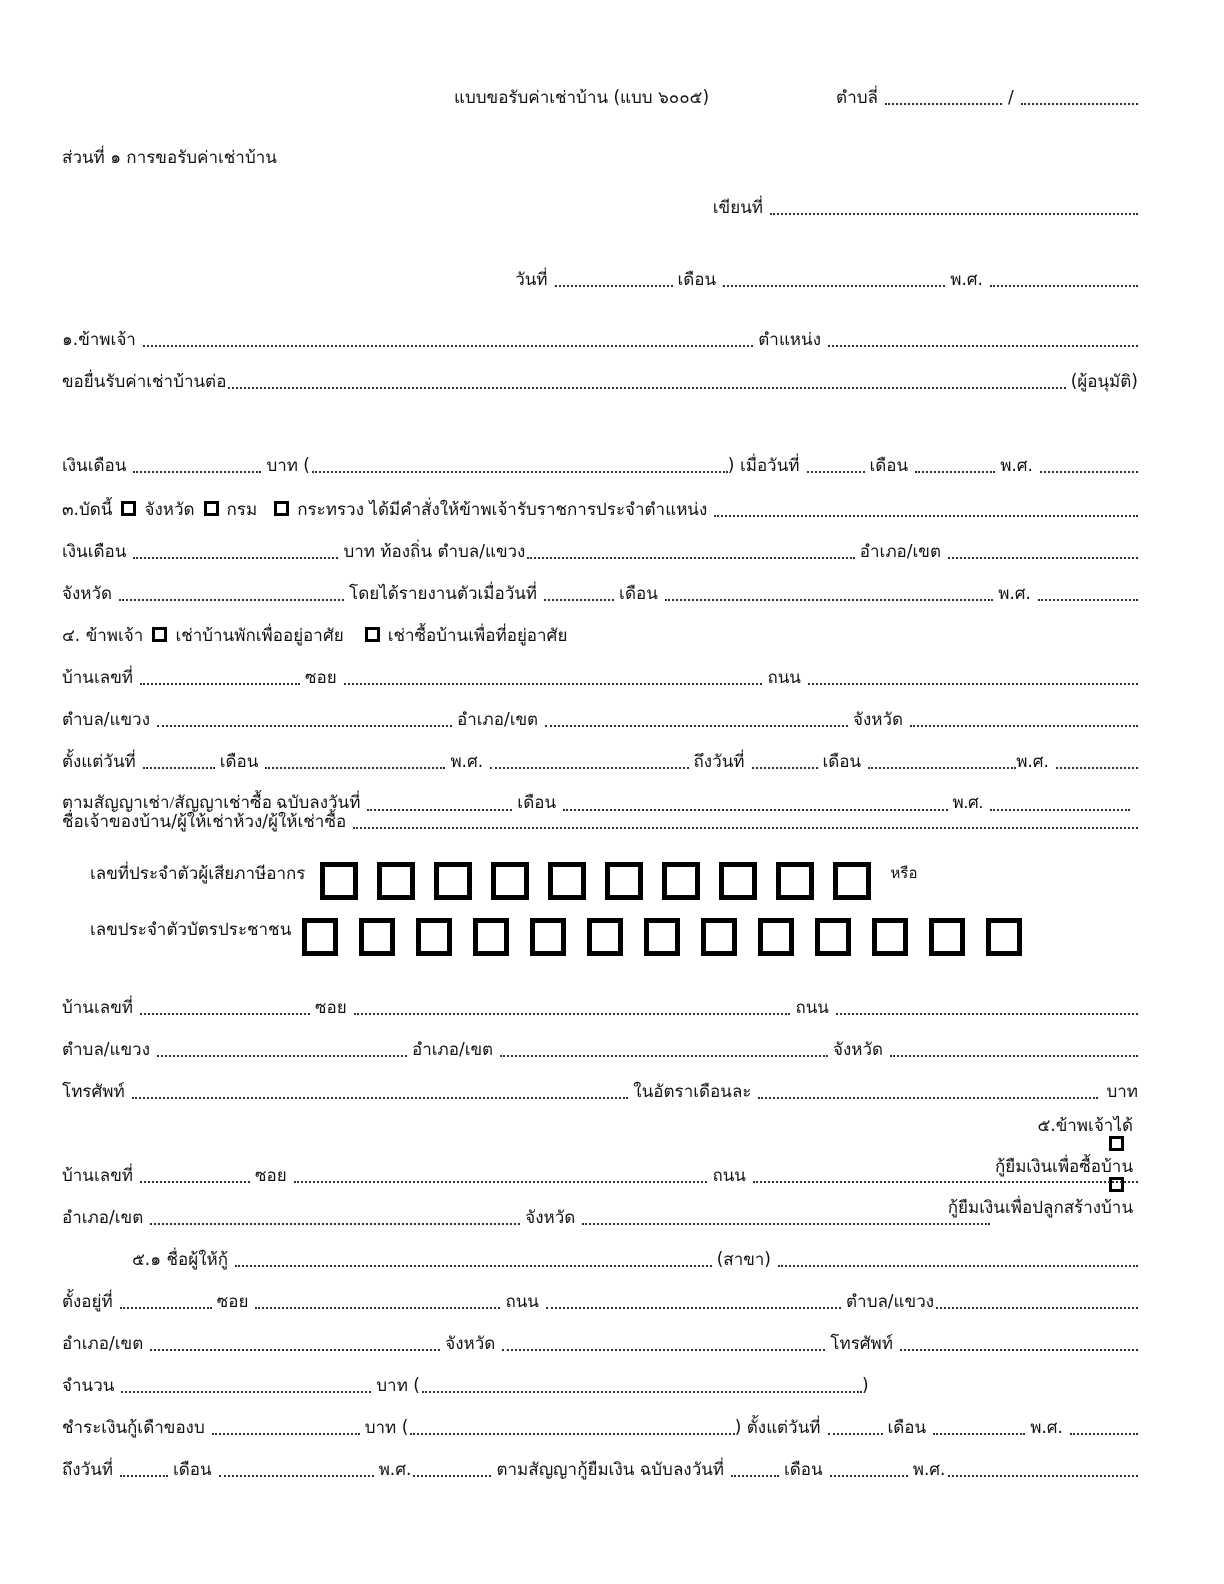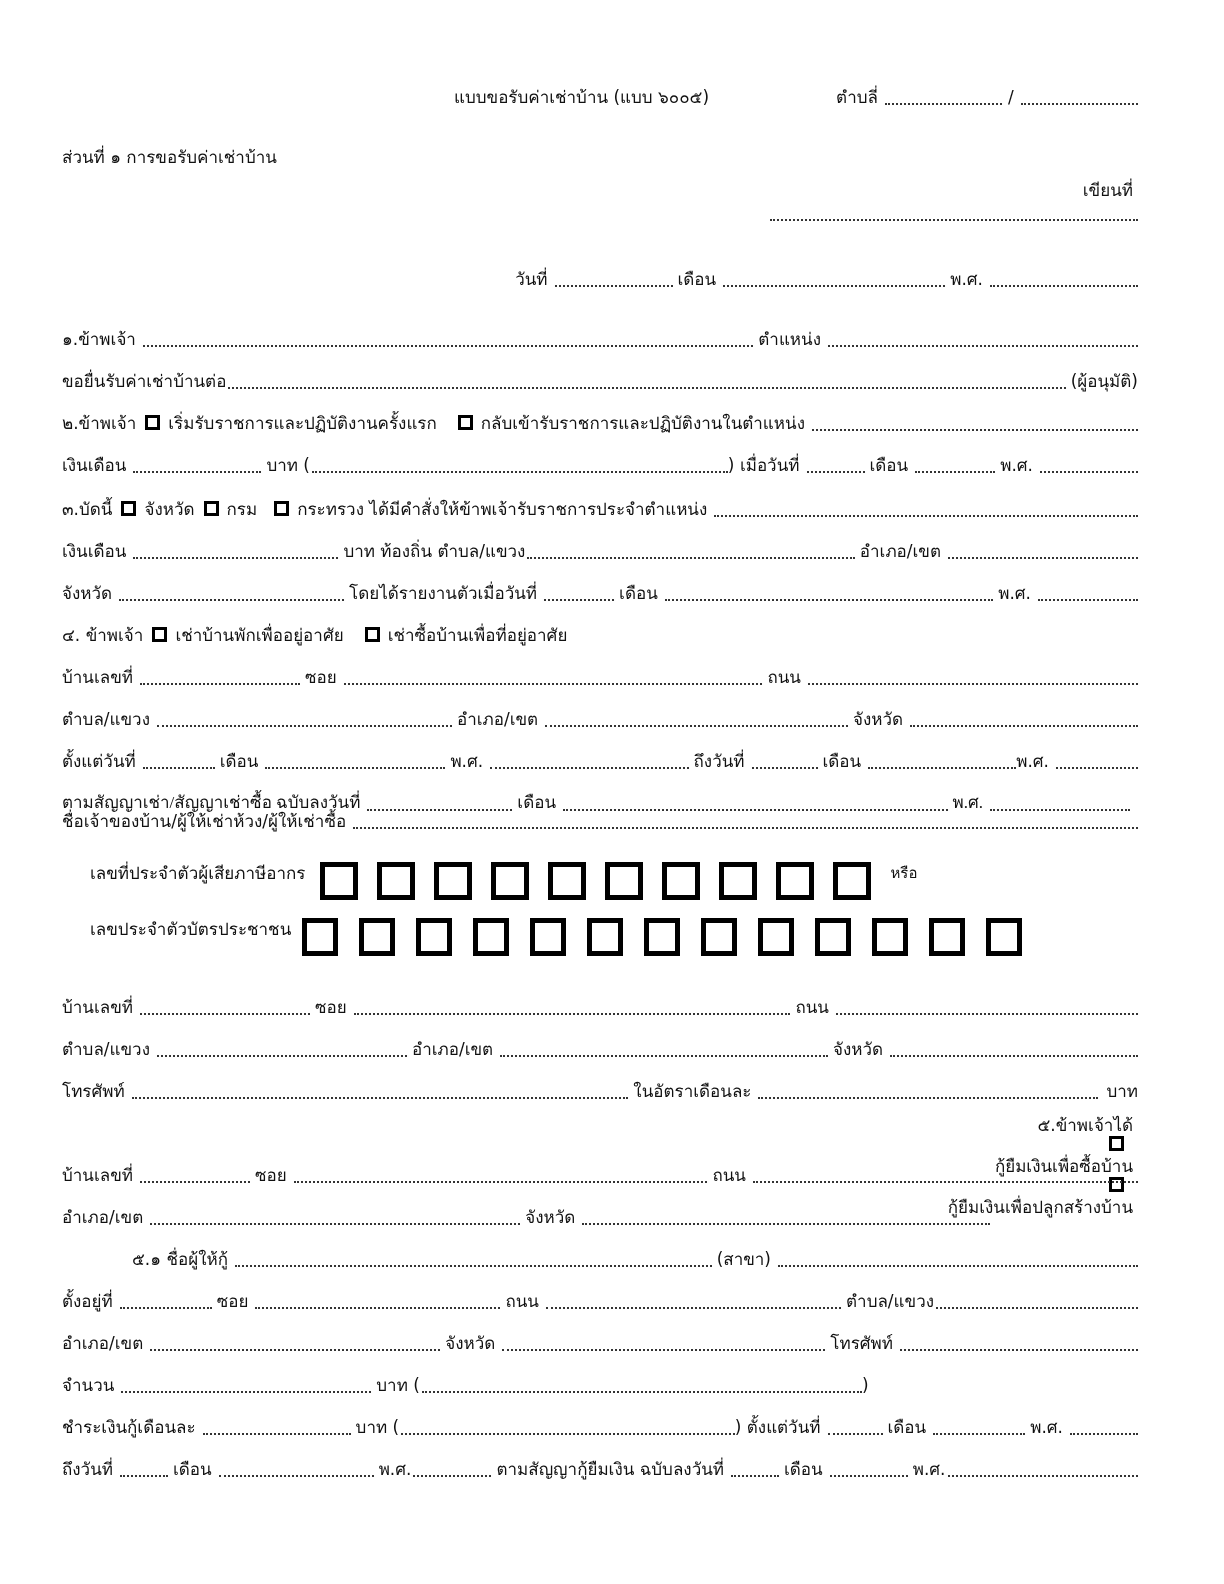--- a/index.html
+++ b/index.html
@@ -48,21 +48,21 @@
     <span class="lbl">ตำบลี่</span>
     <span class="fld" contenteditable="true" style=""></span>
     <span class="lbl" style="padding-left:6px;">/</span>
     <span class="fld" contenteditable="true" style=""></span>
   </div>
 
   <div class="row" style="top:138px;">
     <span class="lbl">ส่วนที่ ๑ การขอรับค่าเช่าบ้าน</span>
   </div>
 
-  <div class="row right" style="top:194px;flex-direction:column;">
+  <div class="row right" style="top:188px;">
     <span class="lbl">เขียนที่</span>
     <span class="fld fixed" style="width: 368px;" contenteditable="true"></span>
   </div>
 
   <div class="row right" style="top:260px;">
     <span class="lbl">วันที่</span>
     <span class="fld fixed" style="width: 118px;" contenteditable="true"></span>
     <span class="lbl">เดือน</span>
     <span class="fld fixed" style="width: 222px;" contenteditable="true"></span>
     <span class="lbl">พ.ศ.</span>
@@ -75,29 +75,20 @@
     <span class="lbl">ตำแหน่ง</span>
     <span class="fld fixed" style="width: 310px;" contenteditable="true"></span>
   </div>
 
   <div class="row" style="top:362px;">
     <span class="lbl" style="padding-right:0;">ขอยื่นรับค่าเช่าบ้านต่อ</span>
     <span class="fld" contenteditable="true" style=""></span>
     <span class="lbl" style="padding-right:0;">(ผู้อนุมัติ)</span>
   </div>
 
-  <div class="row" style="top:404px;">
-    <span class="lbl">๒.ข้าพเจ้า</span>
-    <span class="cb"></span>
-    <span class="lbl">เริ่มรับราชการและปฏิบัติงานครั้งแรก</span>
-    <span class="gap" style="width:12px;"></span>
-    <span class="cb"></span>
-    <span class="lbl">กลับเข้ารับราชการและปฏิบัติงานในตำแหน่ง</span>
-    <span class="fld" contenteditable="true" style=""></span>
-  </div>
 
   <div class="row" style="top:446px;">
     <span class="lbl">เงินเดือน</span>
     <span class="fld fixed" style="width: 128px;" contenteditable="true"></span>
     <span class="lbl" style="padding-right:0;">บาท (</span>
     <span class="fld" contenteditable="true" style=""></span>
     <span class="lbl" style="padding-left:0;">) เมื่อวันที่</span>
     <span class="fld fixed" style="width: 58px;" contenteditable="true"></span>
     <span class="lbl">เดือน</span>
     <span class="fld fixed" style="width: 80px;" contenteditable="true"></span>
@@ -313,21 +304,21 @@
 
   <div class="row" style="top:1366px;">
     <span class="lbl">จำนวน</span>
     <span class="fld fixed" style="width: 250px;" contenteditable="true"></span>
     <span class="lbl" style="padding-right:0;">บาท (</span>
     <span class="fld fixed" style="width: 440px;" contenteditable="true"></span>
     <span class="lbl" style="padding-left:0;">)</span>
   </div>
 
   <div class="row" style="top:1408px;">
-    <span class="lbl">ชำระเงินกู้เดือนละ</span>
+    <span class="lbl">ชำระเงินกู้เดืาของบ</span>
     <span class="fld fixed" style="width: 148px;" contenteditable="true"></span>
     <span class="lbl" style="padding-right:0;">บาท (</span>
     <span class="fld" contenteditable="true" style=""></span>
     <span class="lbl" style="padding-left:0;">) ตั้งแต่วันที่</span>
     <span class="fld fixed" style="width: 55px;" contenteditable="true"></span>
     <span class="lbl">เดือน</span>
     <span class="fld fixed" style="width: 92px;" contenteditable="true"></span>
     <span class="lbl">พ.ศ.</span>
     <span class="fld fixed" style="width: 68px;" contenteditable="true"></span>
   </div>

